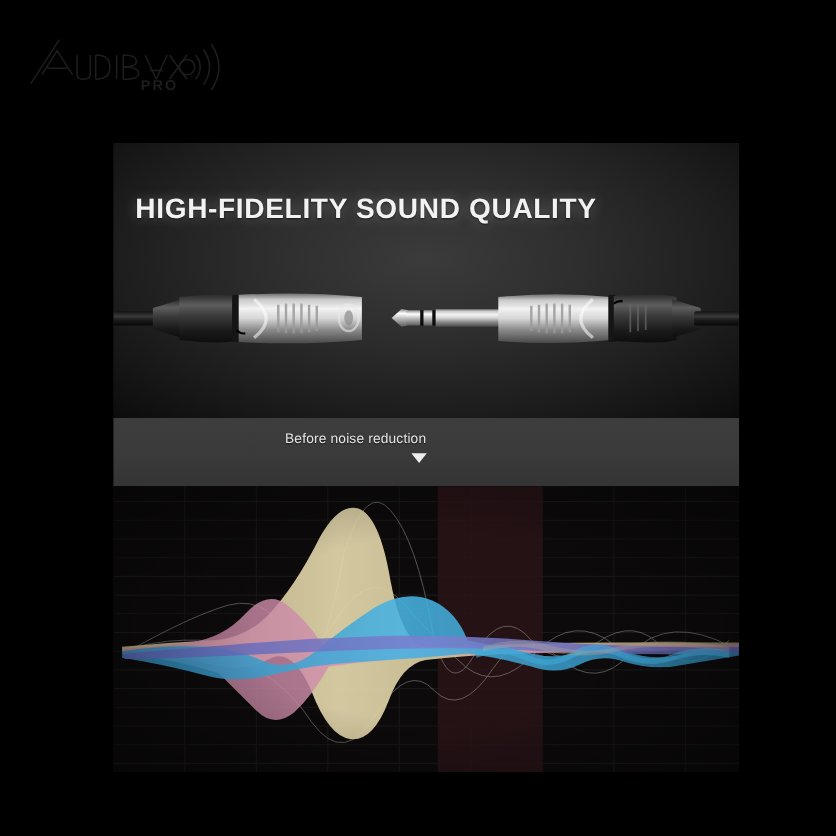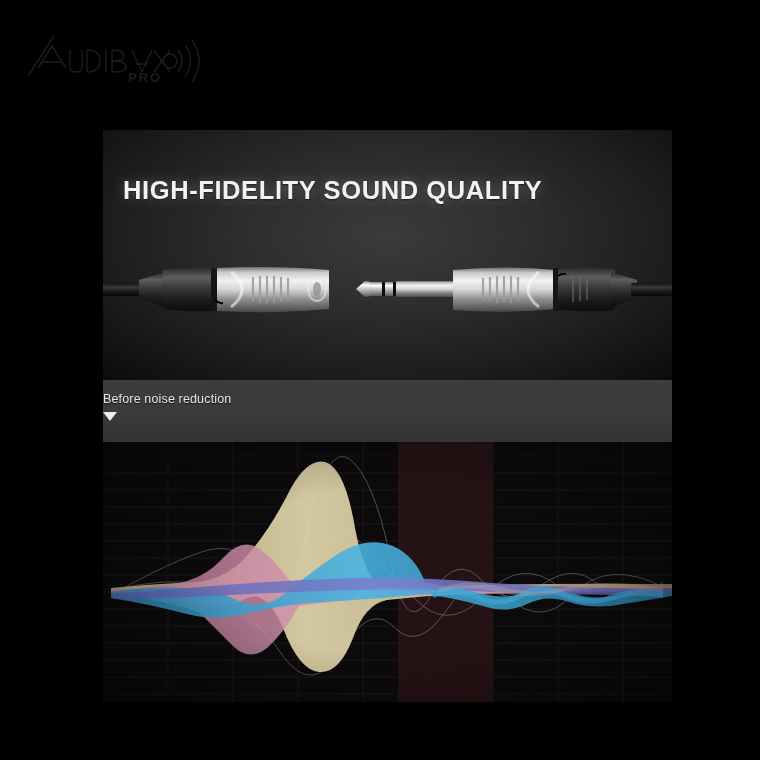--- a/index.html
+++ b/index.html
@@ -48,21 +48,21 @@
     position:absolute; left:0; top:118px; width:100%; height:84px;
   }
 
   
   .band {
     position:relative; width:100%; height:62px;
     background:linear-gradient(180deg,#3d3d3d 0%,#3a3a3a 55%,#343434 100%);
   }
   .band-cell {
     position:absolute; top:0; height:57px;
-    display:flex; flex-direction:column; align-items:flex-start;
+    display:flex; flex-direction:column; align-items:flex-end;
     padding-top:12px;
   }
   .band-cell.before { left:0; width:50%; }
   .band-cell.after  { left:50%; width:50%; }
   .band-label {
     color:#e6e6e6; font-size:12.5px; letter-spacing:.15px;
     text-shadow:0 1px 1px rgba(0,0,0,.7);
     white-space:nowrap;
   }
   .band-arrow {

